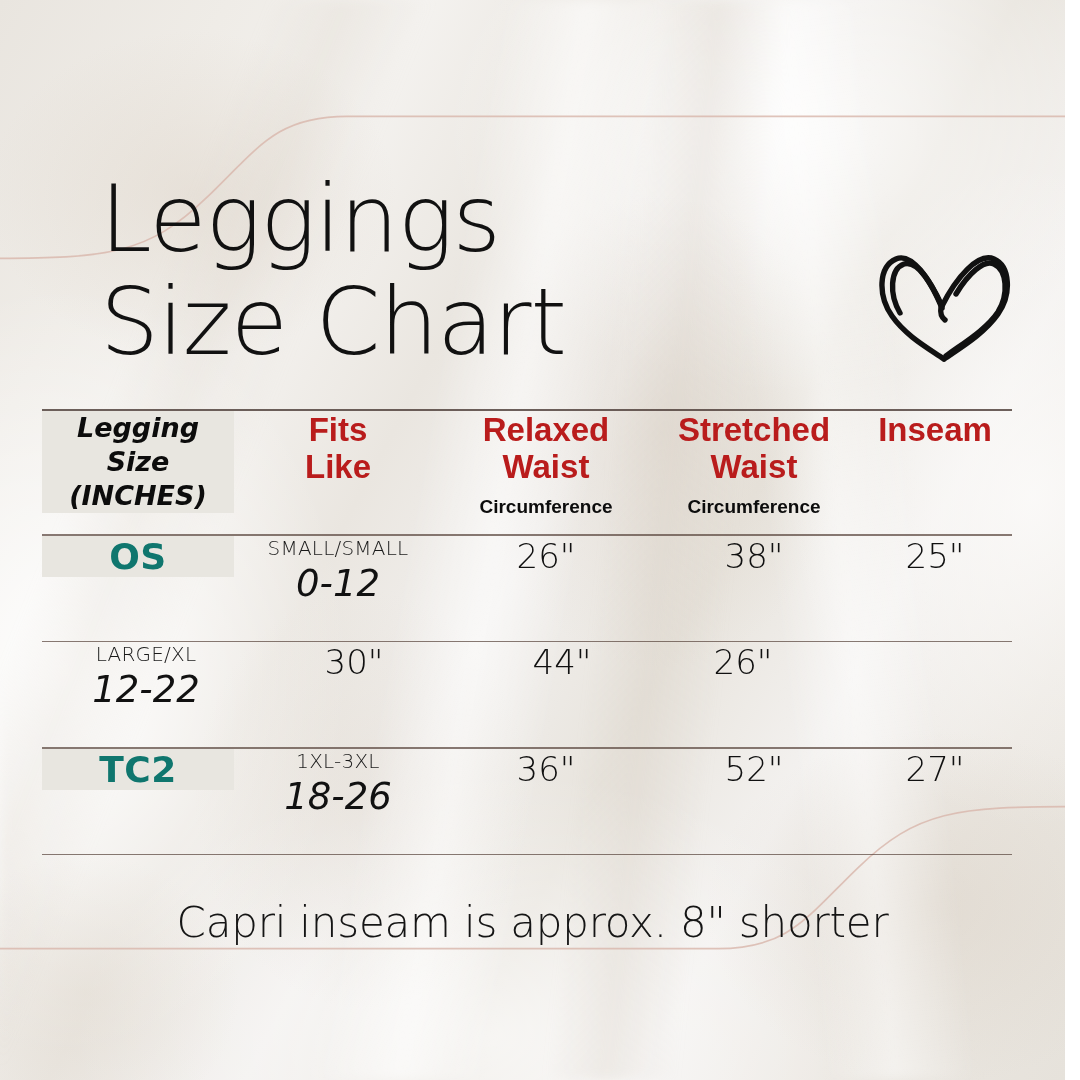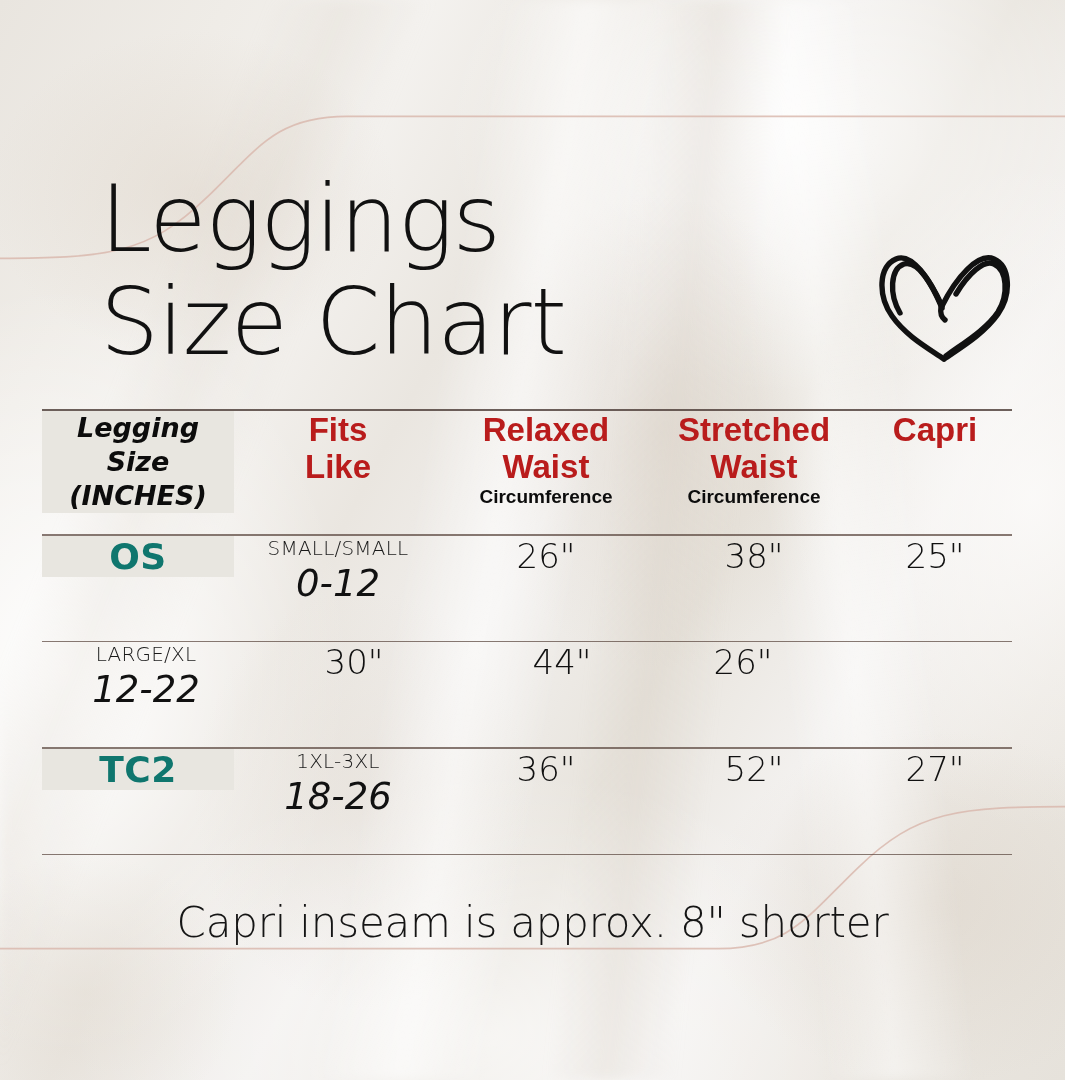--- a/index.html
+++ b/index.html
@@ -122,21 +122,21 @@
     font-weight:bold;
     font-size:33px; line-height:37px;
     color:#b91c1c;
     white-space:pre-line;
   }
   .h-sub{
     font-family:"Liberation Sans", sans-serif;
     font-weight:bold;
     font-size:19px; line-height:22px;
     color:#0c0c0c;
-    margin-top:1px;
+    margin-top:11px;
   }
 
   
   .d-size{
     font-family:"DejaVu Sans", sans-serif;
     font-weight:700;
     font-size:36px;
     color:#0f766e;
     letter-spacing:.5px;
   }
@@ -219,21 +219,21 @@
         <span class="h-main">Relaxed
 Waist</span>
         <span class="h-sub">Circumference</span>
       </div>
       <div class="cell c-stretch">
         <span class="h-main">Stretched
 Waist</span>
         <span class="h-sub">Circumference</span>
       </div>
       <div class="cell c-inseam">
-        <span class="h-main">Capri</span>
+        <span class="h-main">Inseam</span>
       </div>
     </div>
 
     <div class="rule thin"></div>
 
     <div class="row data-row">
       <div class="cell-size">
         <span class="d-size">OS</span>
       </div>
       <div class="cell c-fits">

